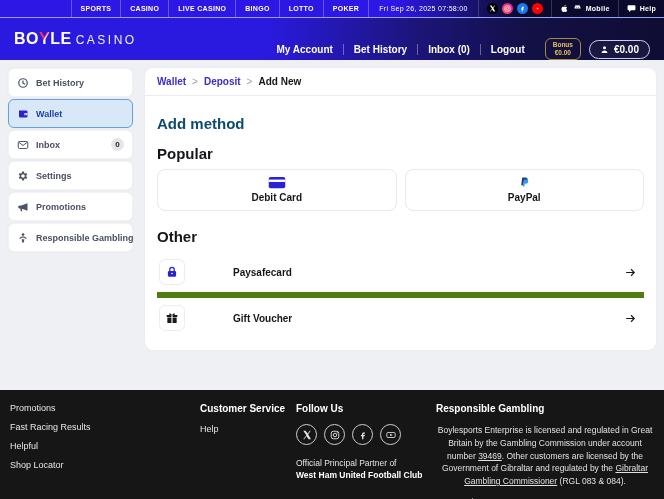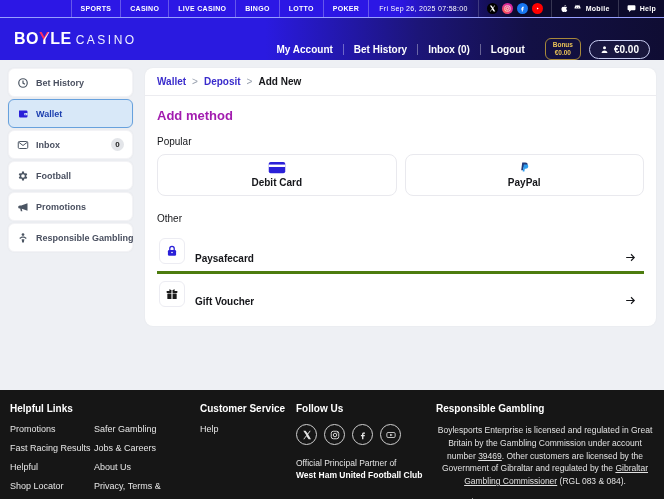--- a/index.html
+++ b/index.html
@@ -72,31 +72,31 @@
 
   .main-panel{ flex:1; background:#fff; border-radius:8px; box-shadow:0 0 2px rgba(0,0,0,.05); }
   .breadcrumb{
     padding:8px 12px; border-bottom:1px solid #ececf0;
     display:flex; align-items:center; gap:6px; font-size:10px; font-weight:bold;
   }
   .bc-link{ color:#3a2ccc; cursor:pointer; }
   .bc-sep{ color:#98a0ae; font-weight:normal; }
   .bc-current{ color:#15161a; }
   .panel-body{ padding:10px 12px 12px; }
-  .page-title{ font-size:13px; font-weight:bold; color:#a21caf; margin:2px 0 13px; }
-  .section-label{ font-size:10px; font-weight:normal; color:#15161a; margin-bottom:7px; }
+  .page-title{ font-size:15px; font-weight:bold; color:#0c4a6e; margin:9px 0 13px; }
+  .section-label{ font-size:15px; font-weight:bold; color:#15161a; margin-bottom:7px; }
   .popular-row{ display:flex; gap:8px; margin-bottom:17px; }
   .method-card{
     flex:1; border:1px solid #e9e9ee; border-radius:8px; padding:6px 0 7px;
     display:flex; flex-direction:column; align-items:center; gap:3px;
     font-size:10px; font-weight:bold; color:#15161a; cursor:pointer; background:#fff;
   }
   .method-card .m-ic{ height:13px; }
-  .method-row{ display:flex; align-items:flex-end; padding:7px 2px; cursor:pointer; }
-  .method-row + .method-row{ border-top:3px solid #4d7c0f; }
+  .method-row{ display:flex; align-items:center; padding:7px 2px; cursor:pointer;gap:38px; }
+  .method-row + .method-row{ border-top:6px solid #4d7c0f; }
   .row-icon{
     width:26px; height:26px; border:1px solid #ececf2; border-radius:6px;
     display:flex; align-items:center; justify-content:center; margin-right:10px; background:#fff;
   }
   .row-label{ font-size:10px; font-weight:bold; color:#15161a; }
   .row-arrow{ margin-left:auto; margin-right:5px; color:#15161a; }
   .row-arrow svg{ width:13px; height:13px; }
 
   
   .footer{
@@ -239,21 +239,21 @@
           <rect x="2.5" y="5" width="19" height="14" rx="2.4"></rect>
           <path d="M3.5 6.5L12 13l8.5-6.5"></path>
         </svg>
       <span>Inbox</span>
       <span class="count-badge">0</span>
     </div>
     <div class="side-item">
       <svg class="s-ic" viewBox="0 0 24 24" fill="currentColor">
           <path d="M19.4 13a7.5 7.5 0 000-2l2.1-1.6-2-3.5-2.5 1a7.6 7.6 0 00-1.7-1L15 3h-4l-.3 2.9a7.6 7.6 0 00-1.7 1l-2.5-1-2 3.5L6.6 11a7.5 7.5 0 000 2l-2.1 1.6 2 3.5 2.5-1a7.6 7.6 0 001.7 1L11 21h4l.3-2.9a7.6 7.6 0 001.7-1l2.5 1 2-3.5L19.4 13zM13 15.6a3.6 3.6 0 110-7.2 3.6 3.6 0 010 7.2z" transform="translate(-1 0)"></path>
         </svg>
-      <span>Football</span>
+      <span>Settings</span>
     </div>
     <div class="side-item">
       <svg class="s-ic" viewBox="0 0 24 24" fill="currentColor">
           <path d="M21 4.5L8.5 8.8H5.5a3.2 3.2 0 000 6.4h.9l1.2 5.3h3.1l-1.1-5 11.4 3.8V4.5z"></path>
         </svg>
       <span>Promotions</span>
     </div>
     <div class="side-item">
       <svg class="s-ic" viewBox="0 0 24 24" fill="currentColor">
           <circle cx="12" cy="5.2" r="2.7"></circle>
@@ -325,33 +325,26 @@
               </svg>
           </span>
         </div>
       </div>
     </div>
   </div>
 </div>
 
 <div class="footer">
   <div class="f-col1">
-    <div class="f-title">Helpful Links</div>
     <div class="f-cols">
       <div class="f-sub1">
         <a class="f-link">Promotions</a>
         <a class="f-link">Fast Racing Results</a>
         <a class="f-link">Helpful</a>
         <a class="f-link">Shop Locator</a>
-      </div>
-      <div class="f-sub2">
-        <a class="f-link">Safer Gambling</a>
-        <a class="f-link">Jobs &amp; Careers</a>
-        <a class="f-link">About Us</a>
-        <a class="f-link">Privacy, Terms &amp;</a>
       </div>
     </div>
   </div>
   <div class="f-col2">
     <div class="f-title">Customer Service</div>
     <a class="f-link">Help</a>
   </div>
   <div class="f-col3">
     <div class="f-title">Follow Us</div>
     <div class="soc-row">

